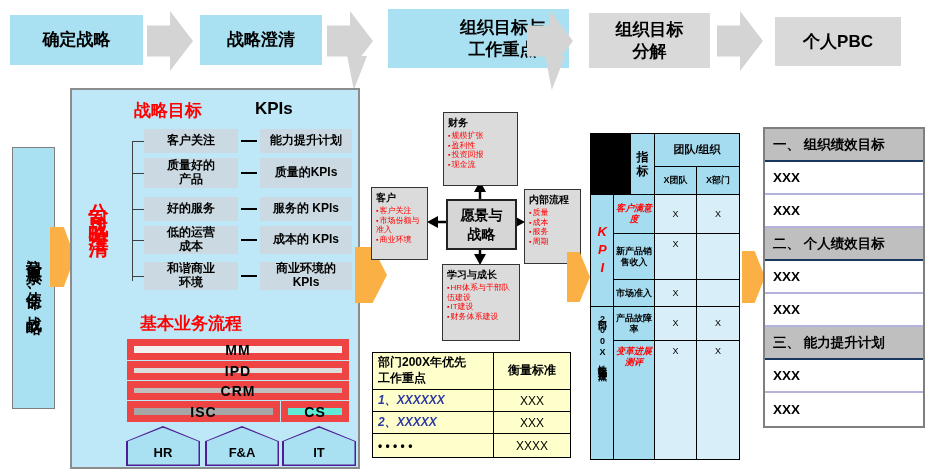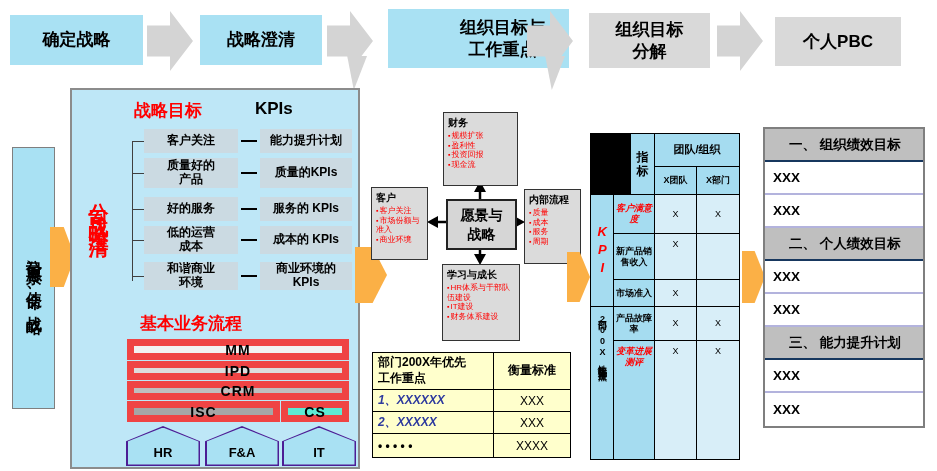--- a/index.html
+++ b/index.html
@@ -89,21 +89,21 @@
   .khdr { font-weight:bold; font-size:12px; }
   .ksub { font-weight:bold; font-size:9px; }
   .ktop { align-items:flex-start; padding-top:5px; }
   .kvert { writing-mode:vertical-rl; text-orientation:upright; letter-spacing:1px; }
   .kvert-kpi { writing-mode:vertical-rl; text-orientation:upright; font-size:13px;
     letter-spacing:3px; }
 
   
   .pbc { border:2px solid #7F7F7F; background:#fff; box-sizing:border-box; }
   .pbc-head { height:33px; background:#BFBFBF; border-bottom:2px solid #17375E;
-    display:flex; align-items:center; padding-left:24px; font-weight:bold;
+    display:flex; align-items:center; padding-left:8px; font-weight:bold;
     font-size:13.5px; box-sizing:border-box; }
   .pbc-item { height:33px; border-bottom:2px solid #B3B3DD; display:flex;
     align-items:center; padding-left:8px; font-weight:bold; font-size:13.5px;
     box-sizing:border-box; }
 </style>
 </head>
 <body>
 
 <div class="canvas">
 

